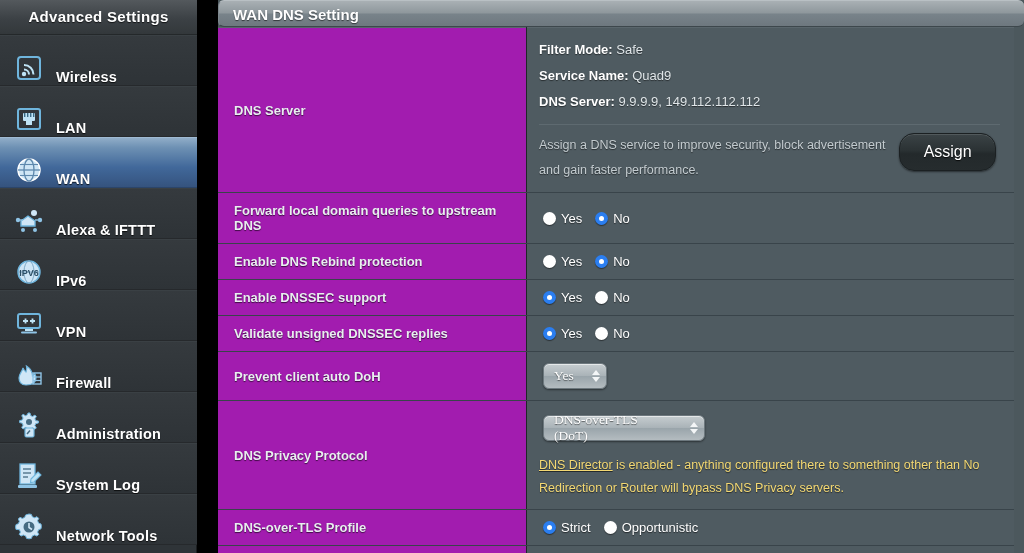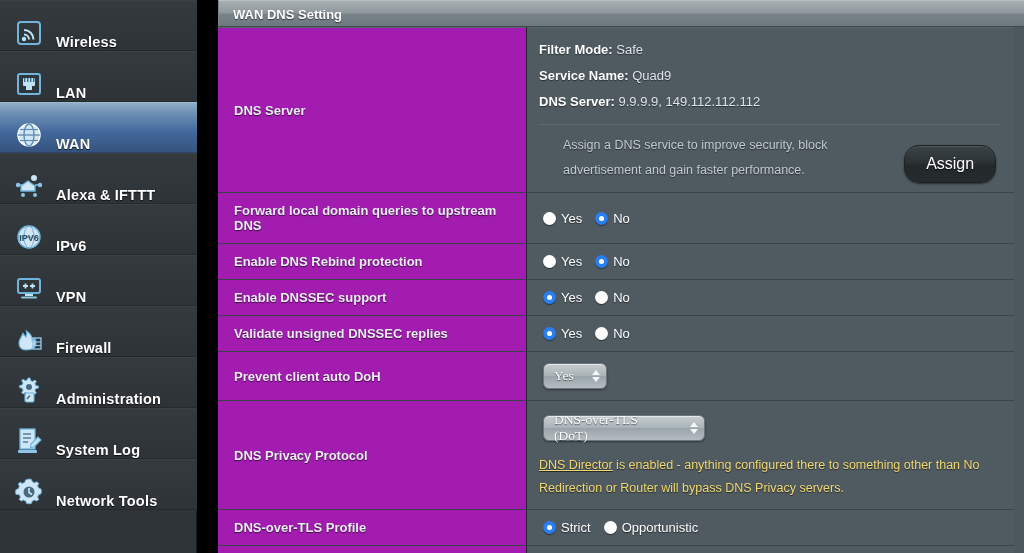--- a/index.html
+++ b/index.html
@@ -54,26 +54,27 @@
 
   
   .main{
     position:absolute;left:218px;top:0;width:806px;height:553px;
     background:#4c585d;
     overflow:hidden;
   }
   .panel-head{
     height:27px;line-height:27px;
     background:linear-gradient(to bottom,#a9b0b4 0%,#8e979c 48%,#78838a 52%,#6e787f 100%);
-    color:#ffffff;font-size:13px;font-weight:bold;
+    color:#ffffff;font-size:15px;font-weight:bold;
     padding-left:14px;box-sizing:border-box;
     text-shadow:0 1px 1px rgba(0,0,0,.55);
     border-bottom:1px solid #3d474c;
     border-left:1px solid #7d878d;
     border-top:1px solid #b9c0c4;
+    border-radius:6px;
   }
   table.form{
     width:796px;margin:0 0 0 0;border-collapse:collapse;
     table-layout:fixed;
   }
   table.form td{
     vertical-align:middle;
     border-bottom:1px solid #39444a;
     border-top:1px solid #5a666c;
   }
@@ -92,21 +93,21 @@
     color:#eef2f4;font-size:13px;
   }
 
   
   .kv{color:#ffffff;font-size:13px;line-height:26px;text-shadow:0 1px 1px rgba(0,0,0,.5);}
   .kv b{font-weight:bold;}
   .kv span{color:#dfe5e8;font-weight:normal;}
   .hr{
     height:1px;background:#5e6a70;margin:9px 4px 0 0;
   }
-  .assign-row{display:flex;align-items:flex-end;justify-content:space-between;margin-top:8px;margin-left:24px;}
+  .assign-row{display:flex;align-items:flex-start;justify-content:space-between;margin-top:8px;}
   .assign-desc{
     color:#c3cbcf;font-size:12.5px;line-height:25px;max-width:430px;
     text-shadow:0 1px 1px rgba(0,0,0,.5);
   }
   .btn-assign{
     width:134px;height:36px;border-radius:15px;
     background:linear-gradient(to bottom,#3b4346 0%,#2b3234 45%,#23292b 55%,#262c2e 100%);
     border:1px solid #1b2022;
     box-shadow:inset 0 1px 0 rgba(255,255,255,.12),0 1px 2px rgba(0,0,0,.5);
     color:#ffffff;font-size:16px;font-weight:normal;
@@ -162,20 +163,21 @@
   .warn a{color:#f3d873;text-decoration:underline;cursor:pointer;}
 
   .dd-wrap{padding:2px 0 2px 4px;}
 </style>
 </head>
 <body>
 
 <div class="screen">
 
   <div class="sidebar">
+    <div class="sb-title">Advanced Settings</div>
 
     <div class="sb-item">
       <span class="sb-ico">
         <svg width="30" height="30" viewBox="0 0 30 30">
           <rect x="4" y="4" width="22" height="22" rx="3" fill="none" stroke="#6fb5dd" stroke-width="2"></rect>
           <circle cx="10" cy="21" r="2.2" fill="#bfe3f5"></circle>
           <path d="M10 16.5a5 5 0 0 1 5 5" fill="none" stroke="#bfe3f5" stroke-width="2"></path>
           <path d="M10 12a9.5 9.5 0 0 1 9.5 9.5" fill="none" stroke="#bfe3f5" stroke-width="2"></path>
         </svg>
       </span>

